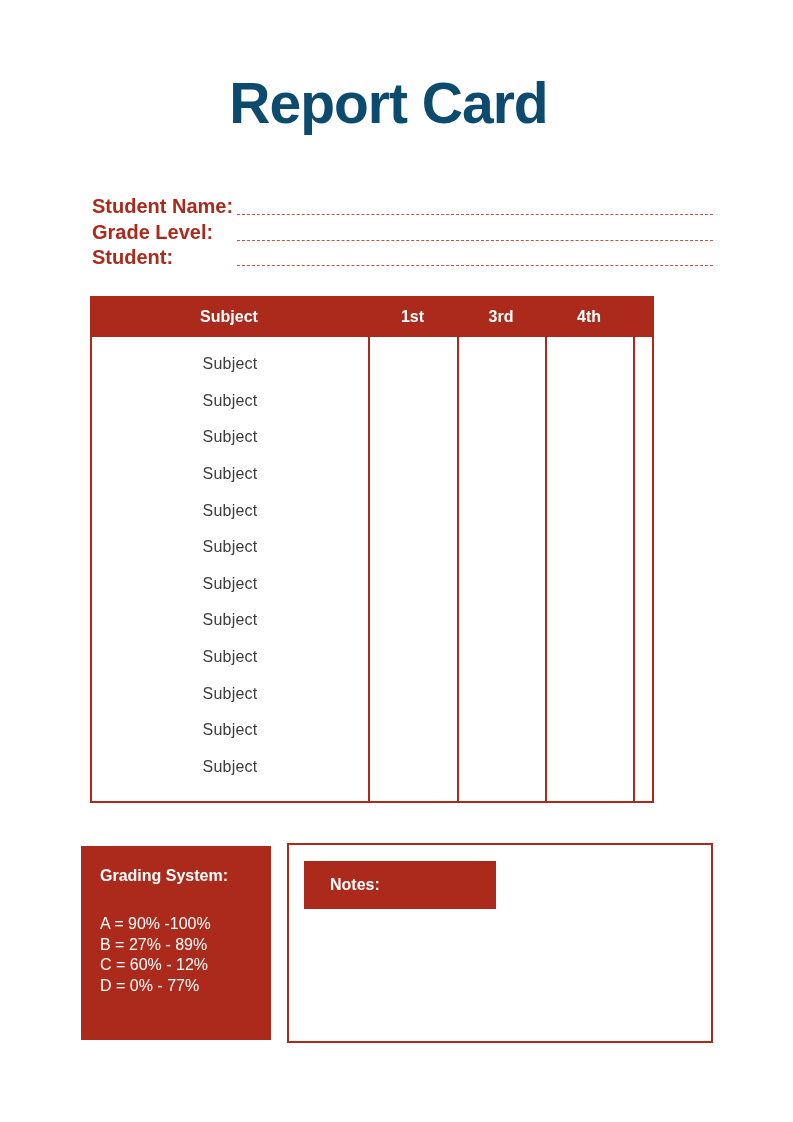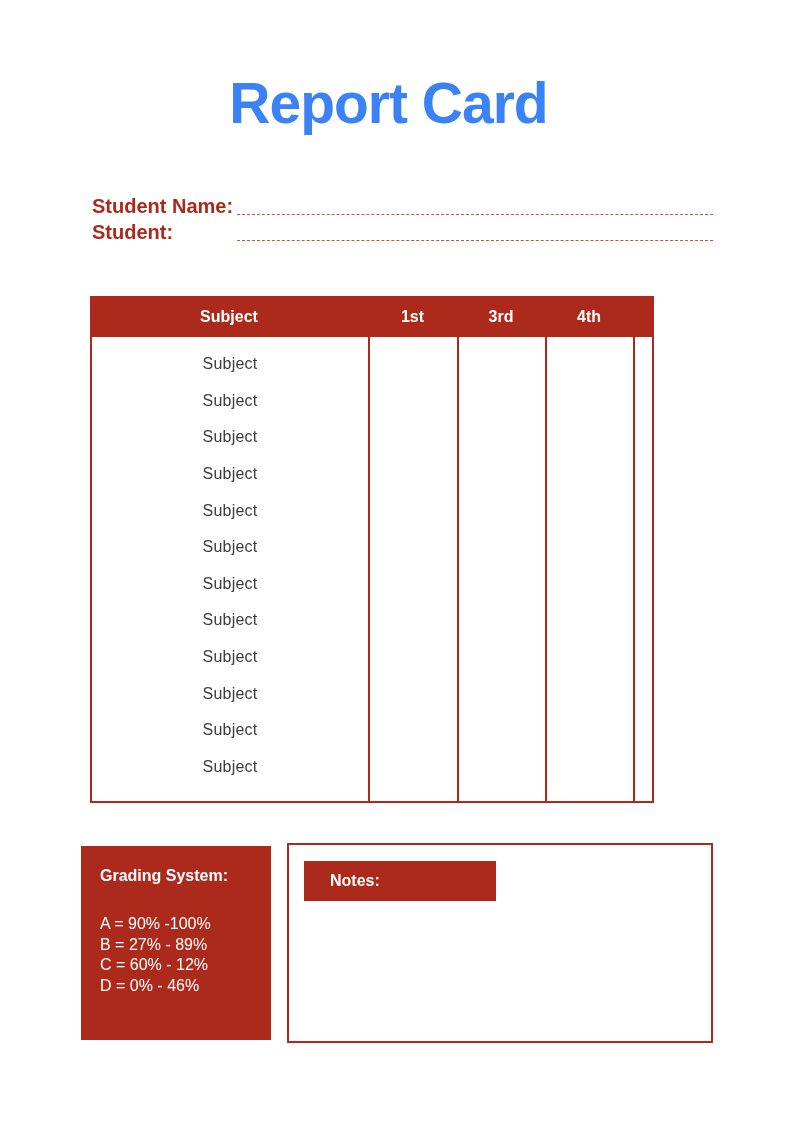--- a/index.html
+++ b/index.html
@@ -11,21 +11,21 @@
     width:793px; height:1122px;
     background:#ffffff;
     overflow:hidden;
   }
 
   
   .title {
     position:absolute; top:70px; left:0; right:16px;
     text-align:center;
     font-size:57px; font-weight:800; letter-spacing:-1px;
-    color:#3b82f6;
+    color:#0c4a6e;
   }
 
   
   .info {
     position:absolute; left:92px; top:194px; width:621px;
   }
   .info-row { display:flex; height:25.4px; align-items:center; }
   .info-label {
     width:145px; flex:0 0 145px;
     font-size:20px; font-weight:700; color:#ac2a1b;
@@ -81,41 +81,45 @@
   .grading-line { font-size:16px; font-weight:400; line-height:20.6px; white-space:nowrap; }
 
   
   .notes {
     position:absolute; left:287px; top:843px;
     width:426px; height:200px;
     border:2px solid #ac2a1b; background:#ffffff;
   }
   .notes-tab {
     position:absolute; left:15px; top:16px;
-    width:192px; height:40px;
+    width:192px; height:48px;
     background:#ac2a1b;
     display:flex; align-items:center;
     padding-left:26px;
     color:#ffffff; font-size:16px; font-weight:700;
   }
   .notes-content {
     position:absolute; left:15px; top:62px; right:12px; bottom:8px;
     cursor:text;
   }
 </style>
 </head>
 <body>
 
 <main class="page">
 
   <h1 class="title">Report Card</h1>
 
   <section class="info">
     <div class="info-row">
       <span class="info-label">Student Name:</span>
+      <div class="info-line"></div>
+    </div>
+    <div class="info-row">
+      <span class="info-label">Grade Level:</span>
       <div class="info-line"></div>
     </div>
     <div class="info-row">
       <span class="info-label">Student:</span>
       <div class="info-line"></div>
     </div>
   </section>
 
   <section class="table">
     <div class="t-header">
@@ -217,21 +221,21 @@
       <div class="v-divider v-d4"></div>
     </div>
   </section>
 
   <aside class="grading">
     <div class="grading-title">Grading System:</div>
     <div>
         <div class="grading-line">A = 90% -100%</div>
         <div class="grading-line">B = 27% - 89%</div>
         <div class="grading-line">C = 60% - 12%</div>
-        <div class="grading-line">D = 0% - 46%</div>
+        <div class="grading-line">D = 0% - 77%</div>
       </div>
   </aside>
 
   <section class="notes">
     <div class="notes-tab">
       <span>Notes:</span>
     </div>
     <div class="notes-content"></div>
   </section>
 

